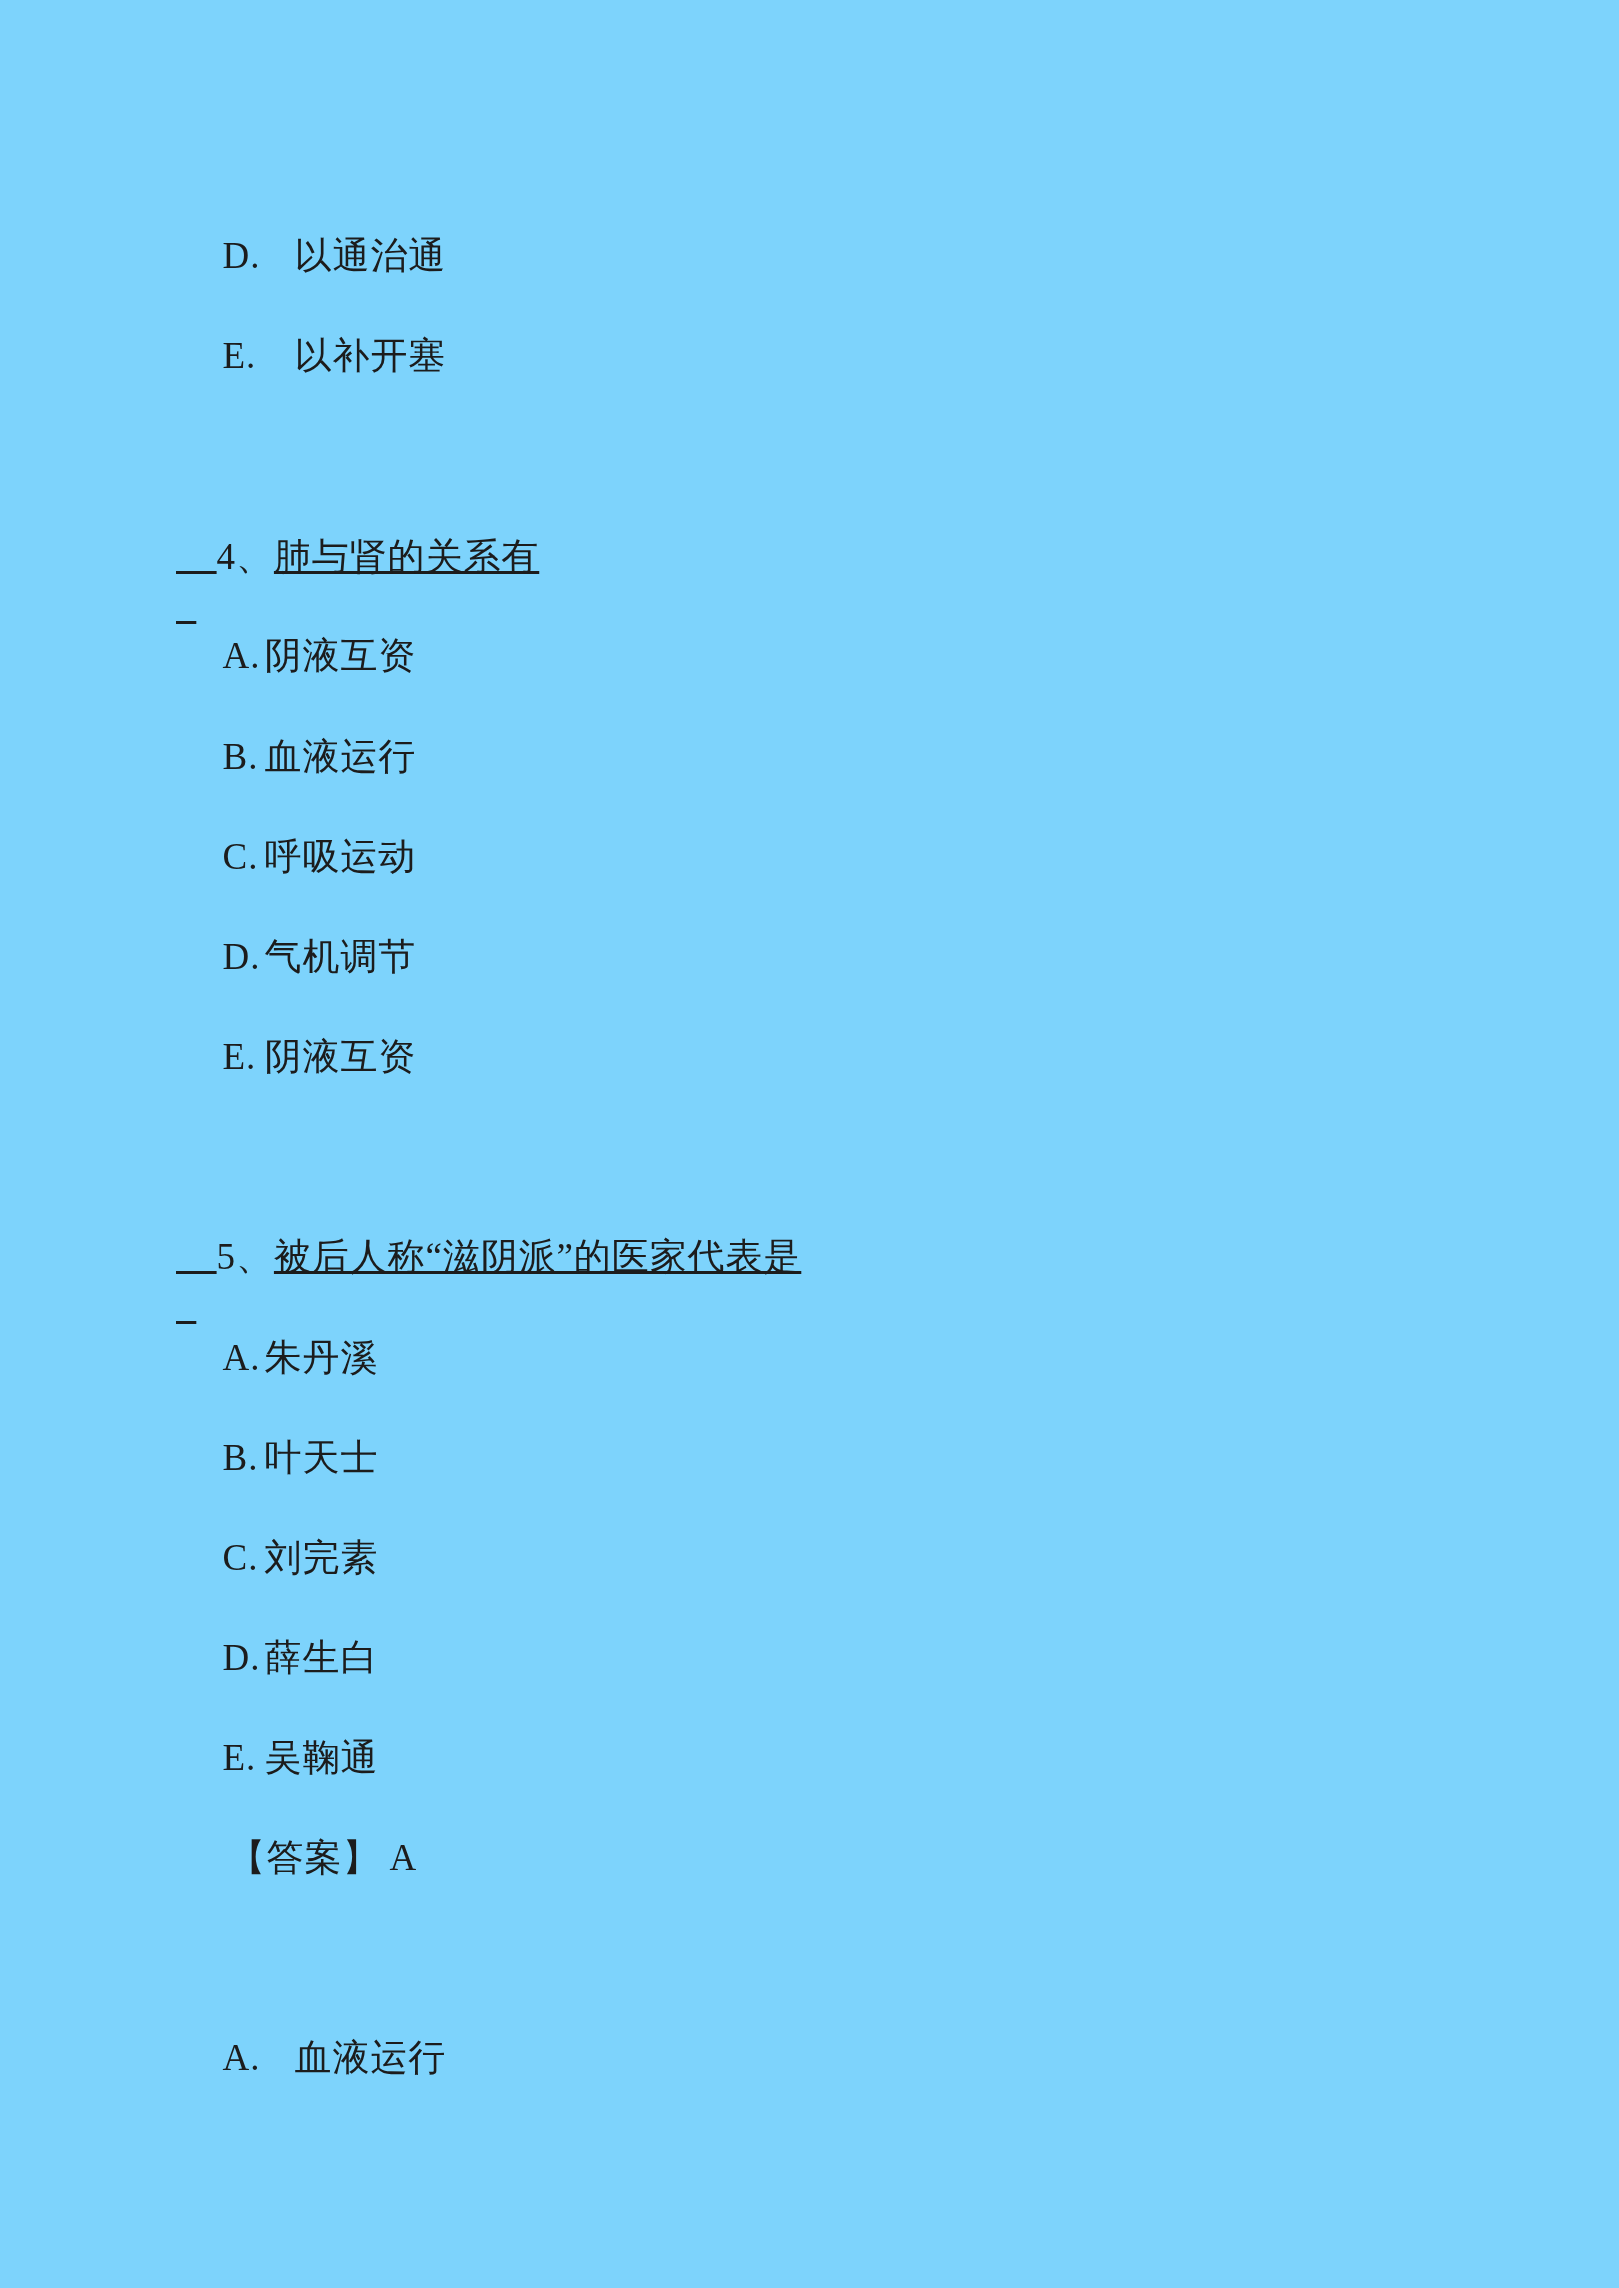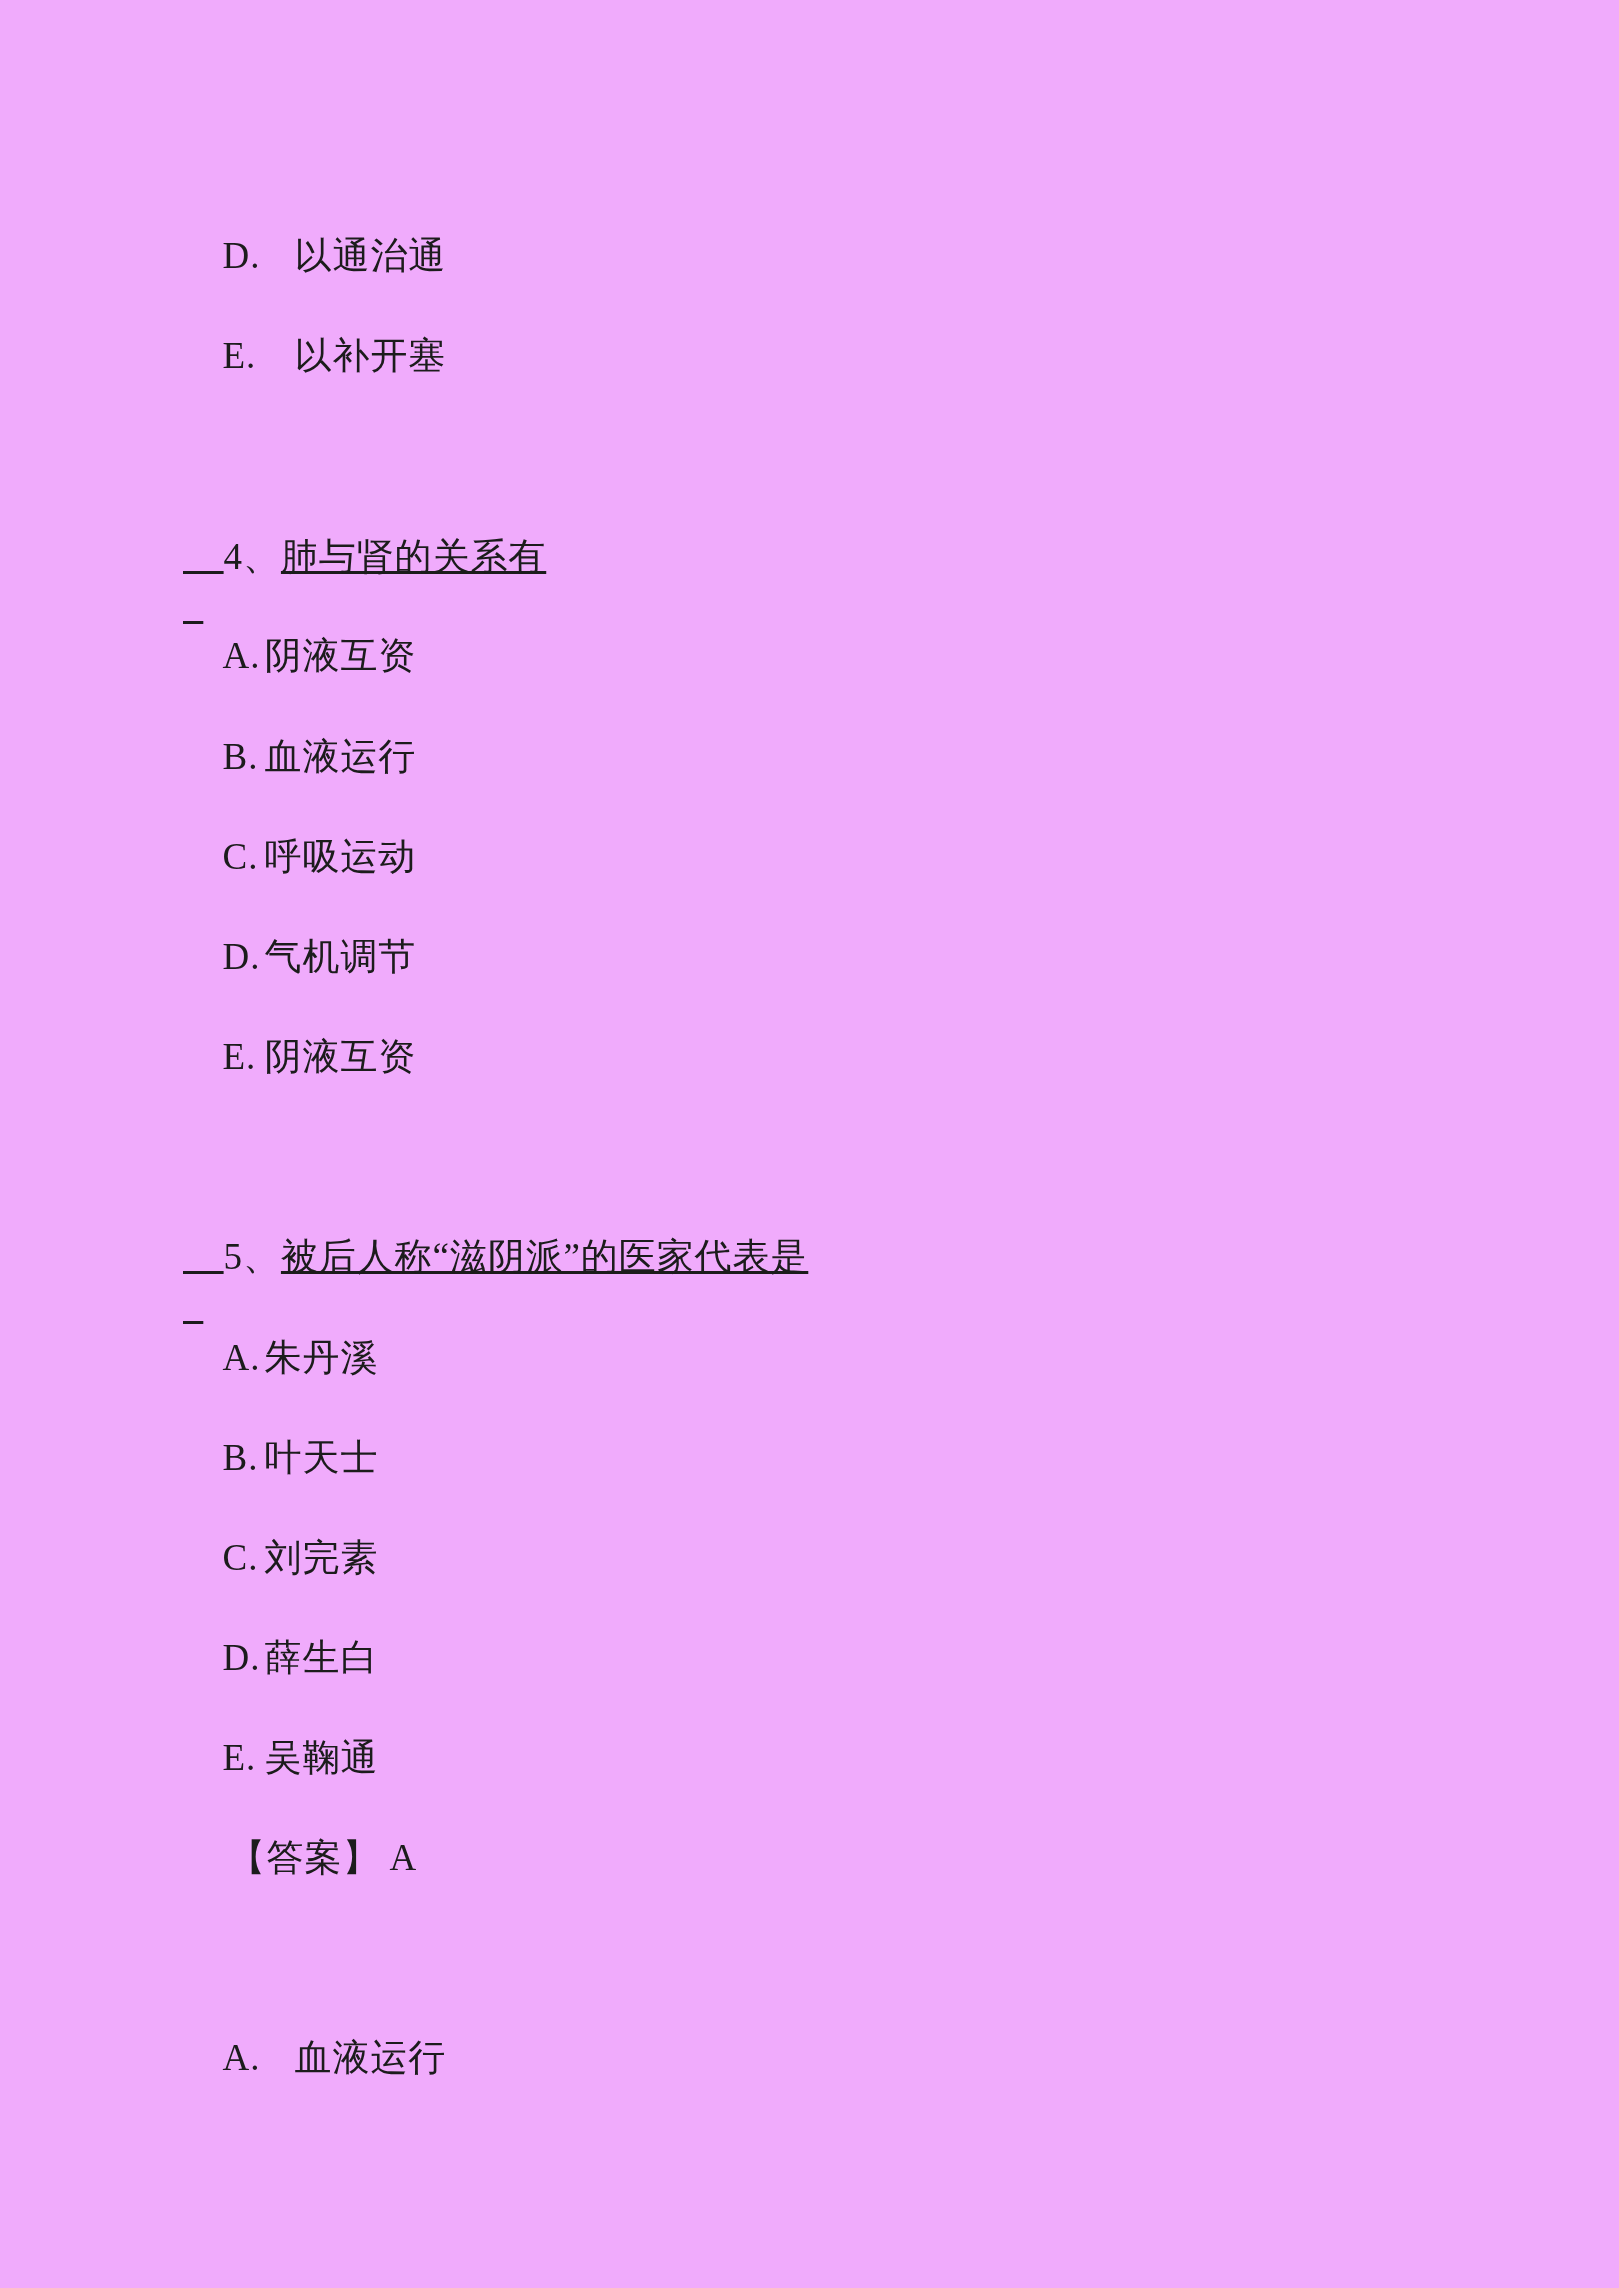--- a/index.html
+++ b/index.html
@@ -15,39 +15,39 @@
     overflow: hidden;
   }
   .line {
     position: absolute;
     left: 182px;
     height: 50px;
     line-height: 50px;
     white-space: pre;
     letter-spacing: 0.9px;
   }
-  .line.question { left: 183px; text-decoration: underline; }
+  .line.question { left: 176px; text-decoration: underline; }
   .line.answer   { left: 188px; }
   .opt-label {
     display: inline-block;
     width: 42px;
   }
   .tabbed .opt-label { width: 72px; }
   .q-number { display: inline-block; }
   .ans-prefix { display: inline-block; }
   .ans-value {
     display: inline-block;
     margin-left: 9.2px;
     letter-spacing: 13px;
   }
 </style>
 </head>
 <body>
 
-<div class="page" style="background: #f0abfc; color: rgb(28, 28, 28);">
+<div class="page" style="background: #7dd3fc; color: rgb(28, 28, 28);">
 
   <div class="line option tabbed" style="top:181px">
     <span class="opt-label">D.</span><span class="opt-text">以通治通</span>
   </div>
   <div class="line option tabbed" style="top:281px">
     <span class="opt-label">E.</span><span class="opt-text">以补开塞</span>
   </div>
 
   <div class="line question" style="top:482px">
     <span class="q-number">4、</span><span class="q-stem">肺与肾的关系有</span>

